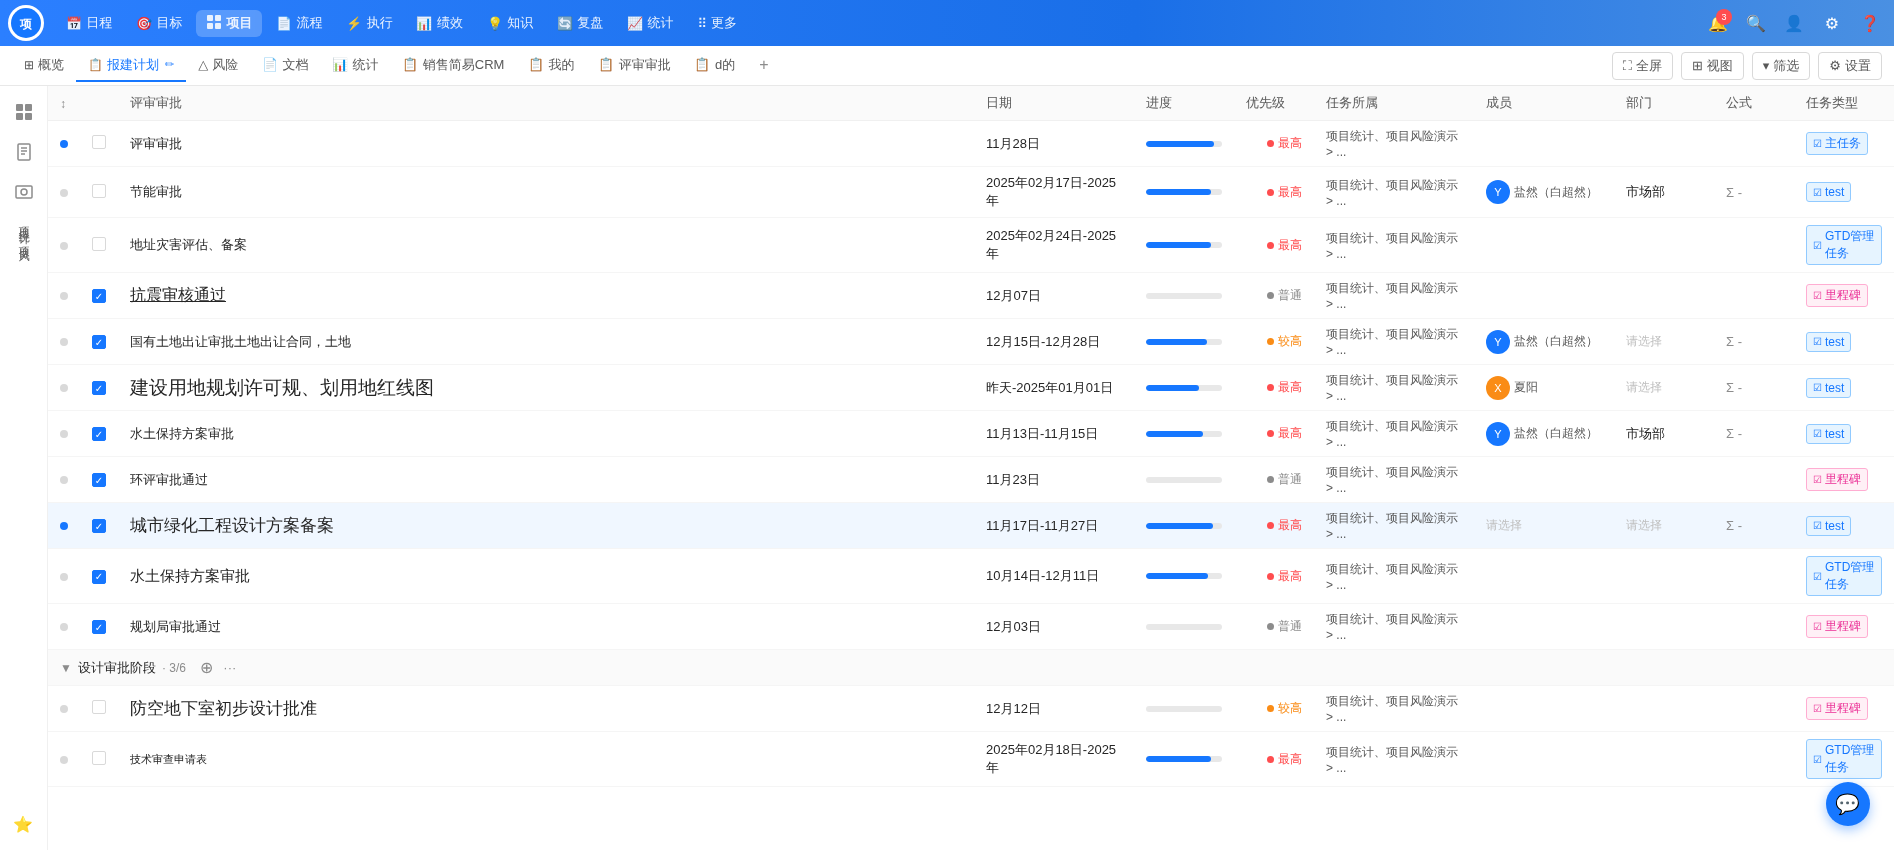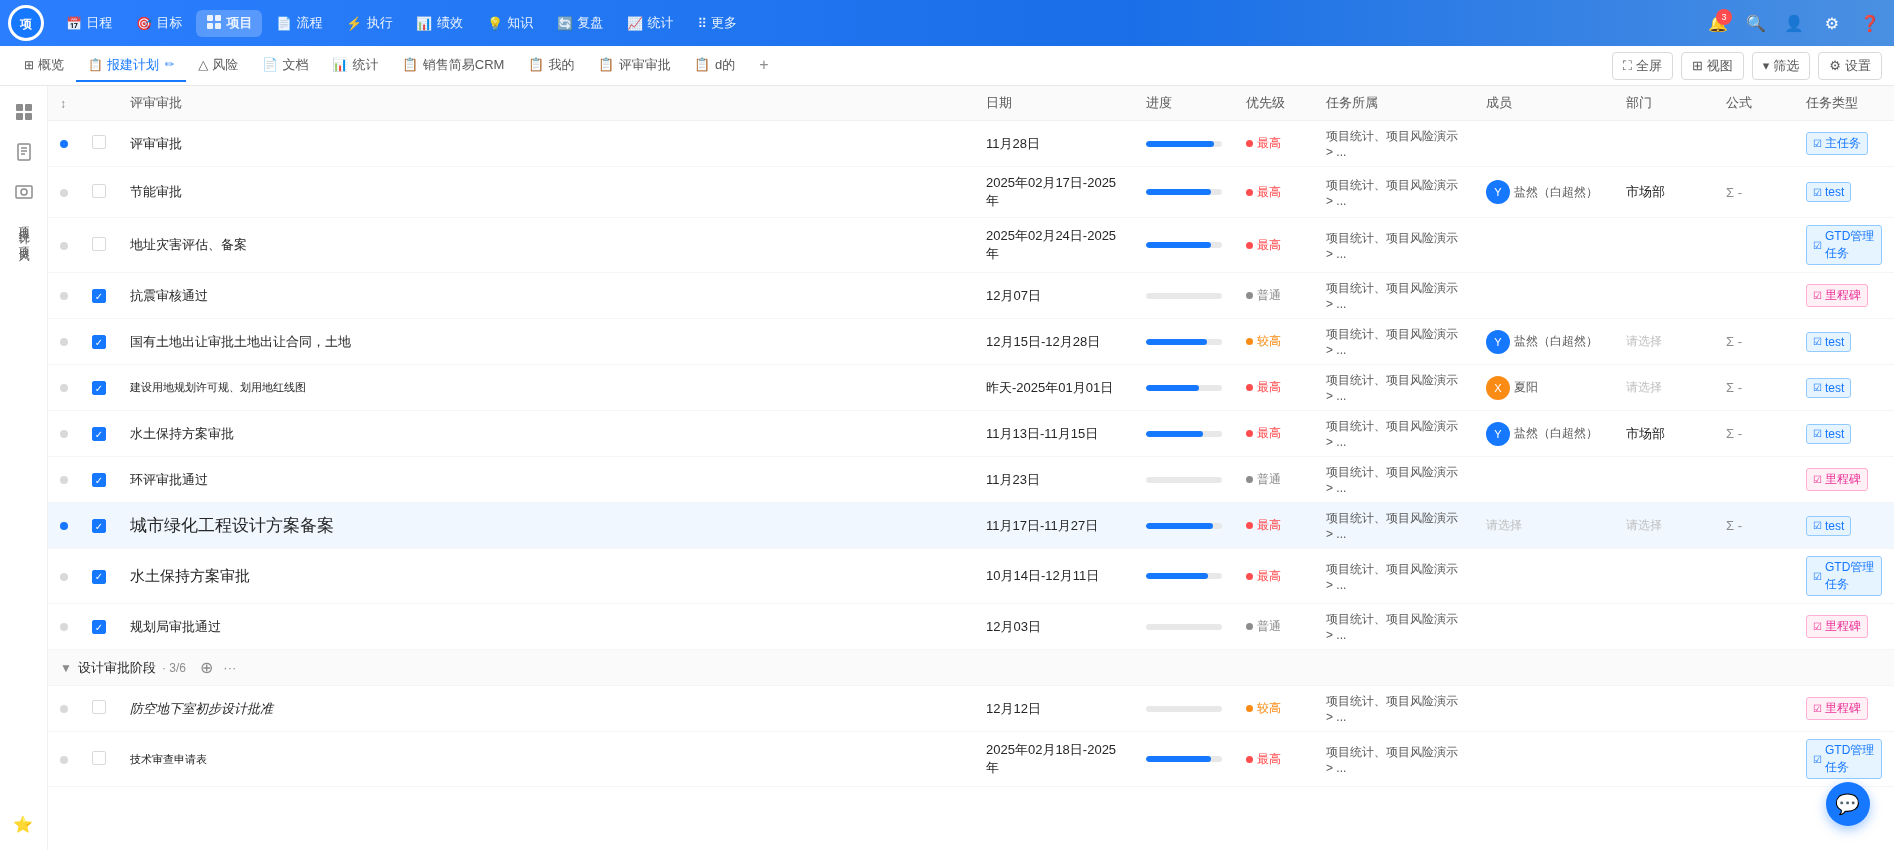--- a/index.html
+++ b/index.html
@@ -128,21 +128,21 @@
       font-size: 13px;
       color: #262626;
       vertical-align: middle;
     }
 
     .col-expand { width: 30px; }
     .col-check { width: 30px; }
     .col-name { min-width: 200px; max-width: 280px; }
     .col-date { width: 160px; }
     .col-progress { width: 100px; }
-    .col-priority { width: 80px; }
+    .col-priority { width: 80px; text-align: right; }
     .col-scope { width: 160px; }
     .col-members { width: 140px; }
     .col-dept { width: 100px; }
     .col-formula { width: 80px; }
     .col-type { width: 100px; }
 
     .progress-bar {
       height: 6px; background: #e8e8e8; border-radius: 3px; overflow: hidden;
     }
     .progress-fill {
@@ -564,21 +564,21 @@
     </tr>
           <tr>
       <td class="col-expand">
         <span class="row-dot"></span>
       </td>
       <td class="col-check">
         <span class="checkbox checked">✓</span>
       </td>
       <td class="col-name">
         <div class="task-name-cell">
-          <span style="font-size:13px;">抗震审核通过</span>
+          <span style="font-size:16px;text-decoration:underline;">抗震审核通过</span>
         </div>
       </td>
       <td class="col-date date-normal">12月07日</td>
       <td class="col-progress">
               <div class="progress-bar">
                 <div class="progress-fill progress-empty" style="width:0%"></div>
               </div>
             </td>
       <td class="col-priority">
         <span class="priority-dot priority-normal">
@@ -639,21 +639,21 @@
     </tr>
           <tr>
       <td class="col-expand">
         <span class="row-dot"></span>
       </td>
       <td class="col-check">
         <span class="checkbox checked">✓</span>
       </td>
       <td class="col-name">
         <div class="task-name-cell">
-          <span style="font-size:11px;">建设用地规划许可规、划用地红线图</span>
+          <span style="font-size:19px;">建设用地规划许可规、划用地红线图</span>
         </div>
       </td>
       <td class="col-date date-normal">昨天-2025年01月01日</td>
       <td class="col-progress">
               <div class="progress-bar">
                 <div class="progress-fill" style="width:70%"></div>
               </div>
             </td>
       <td class="col-priority">
         <span class="priority-dot priority-highest">
@@ -870,21 +870,21 @@
     </tr>
           <tr>
       <td class="col-expand">
         <span class="row-dot"></span>
       </td>
       <td class="col-check">
         <span class="checkbox"></span>
       </td>
       <td class="col-name">
         <div class="task-name-cell">
-          <span style="font-size:13px;font-style:italic;">防空地下室初步设计批准</span>
+          <span style="font-size:17px;">防空地下室初步设计批准</span>
         </div>
       </td>
       <td class="col-date date-red">12月12日</td>
       <td class="col-progress">
               <div class="progress-bar">
                 <div class="progress-fill progress-empty" style="width:0%"></div>
               </div>
             </td>
       <td class="col-priority">
         <span class="priority-dot priority-high">

